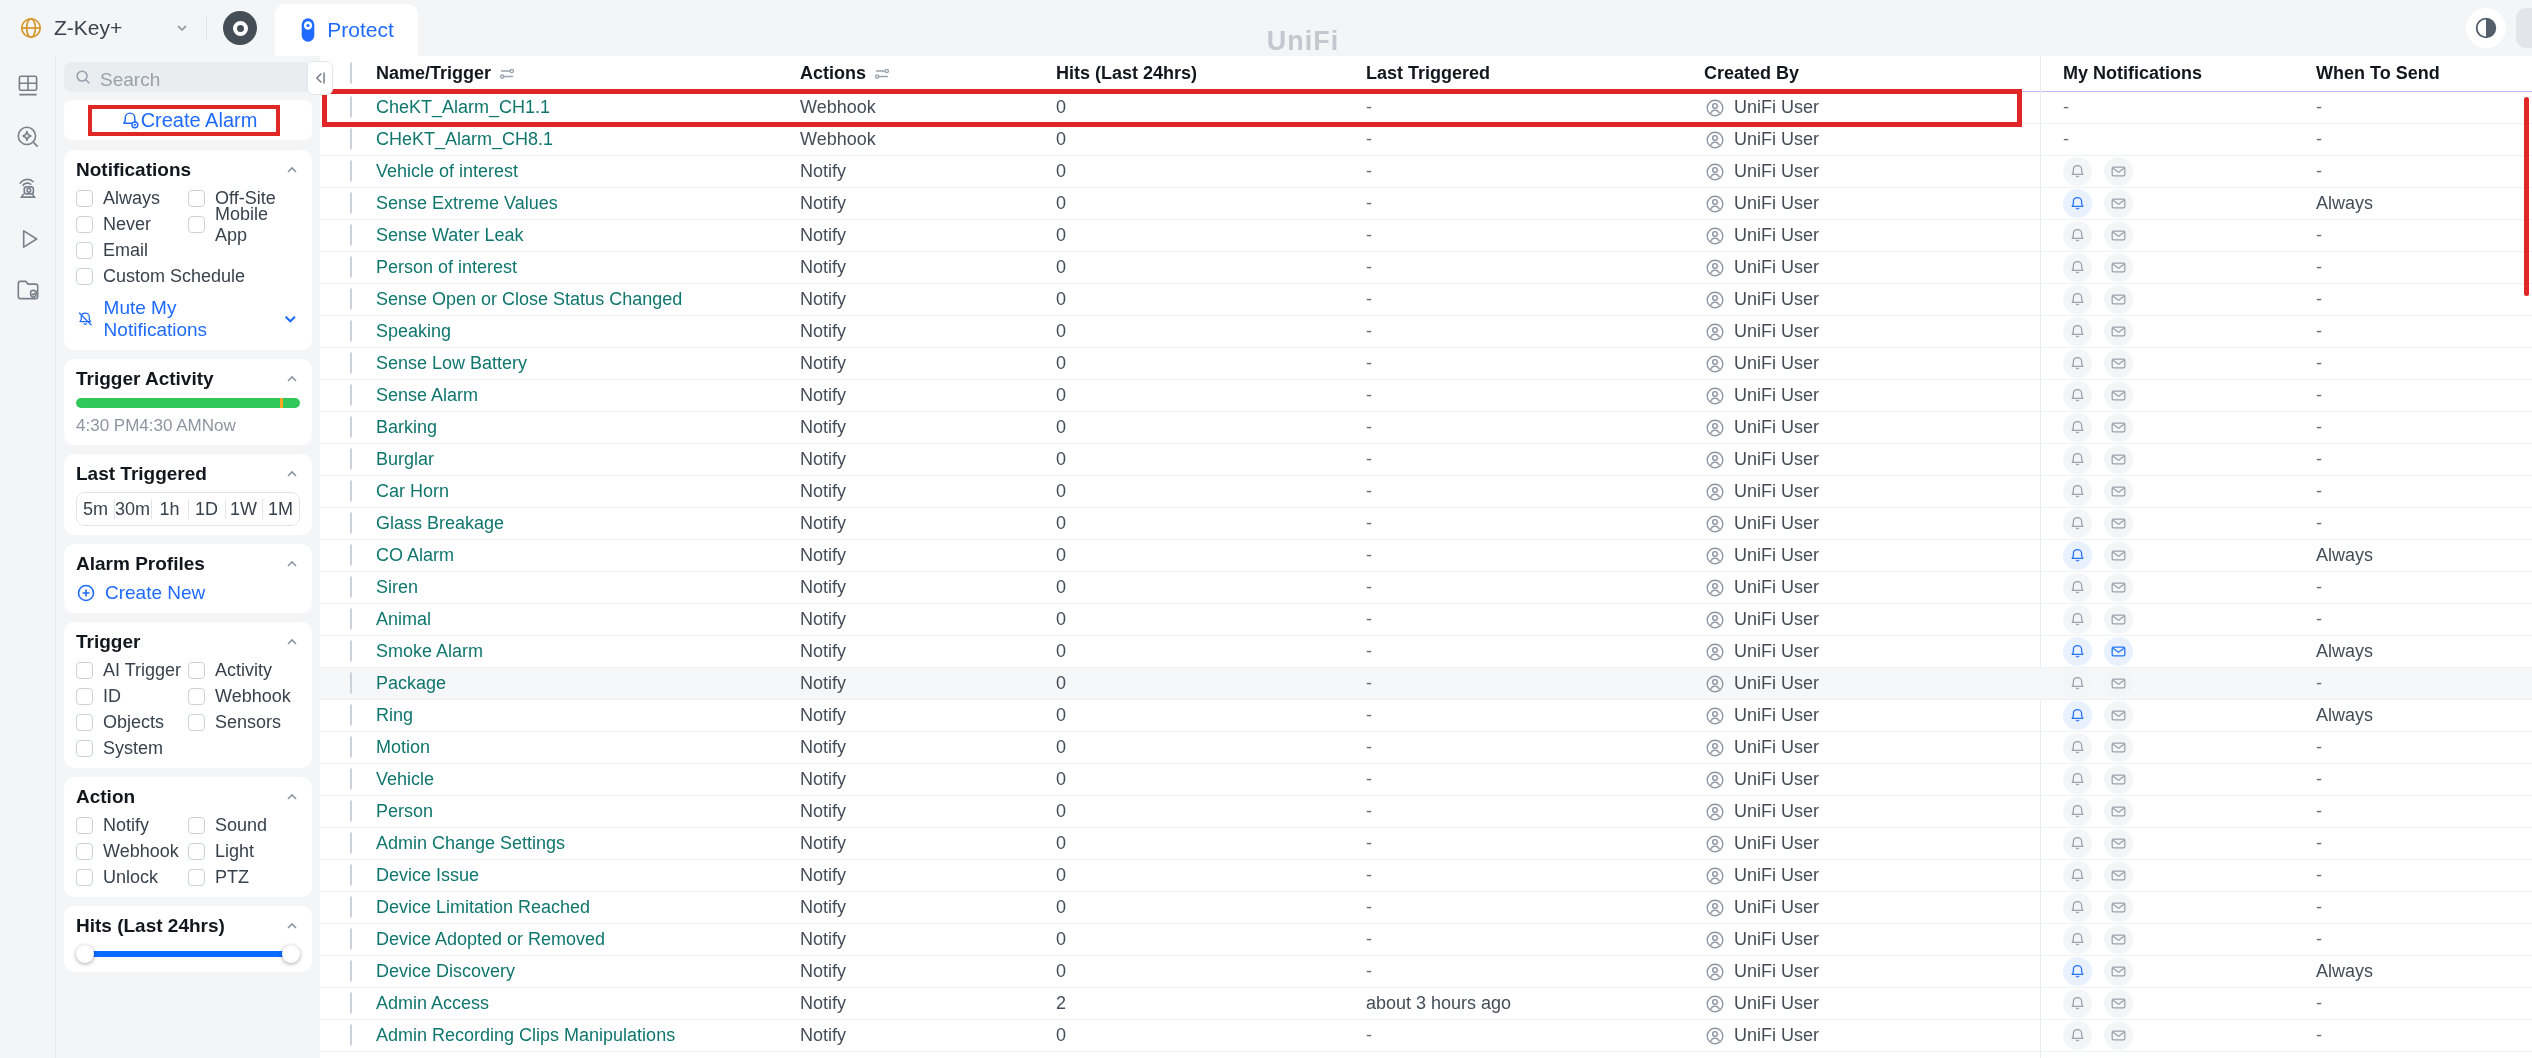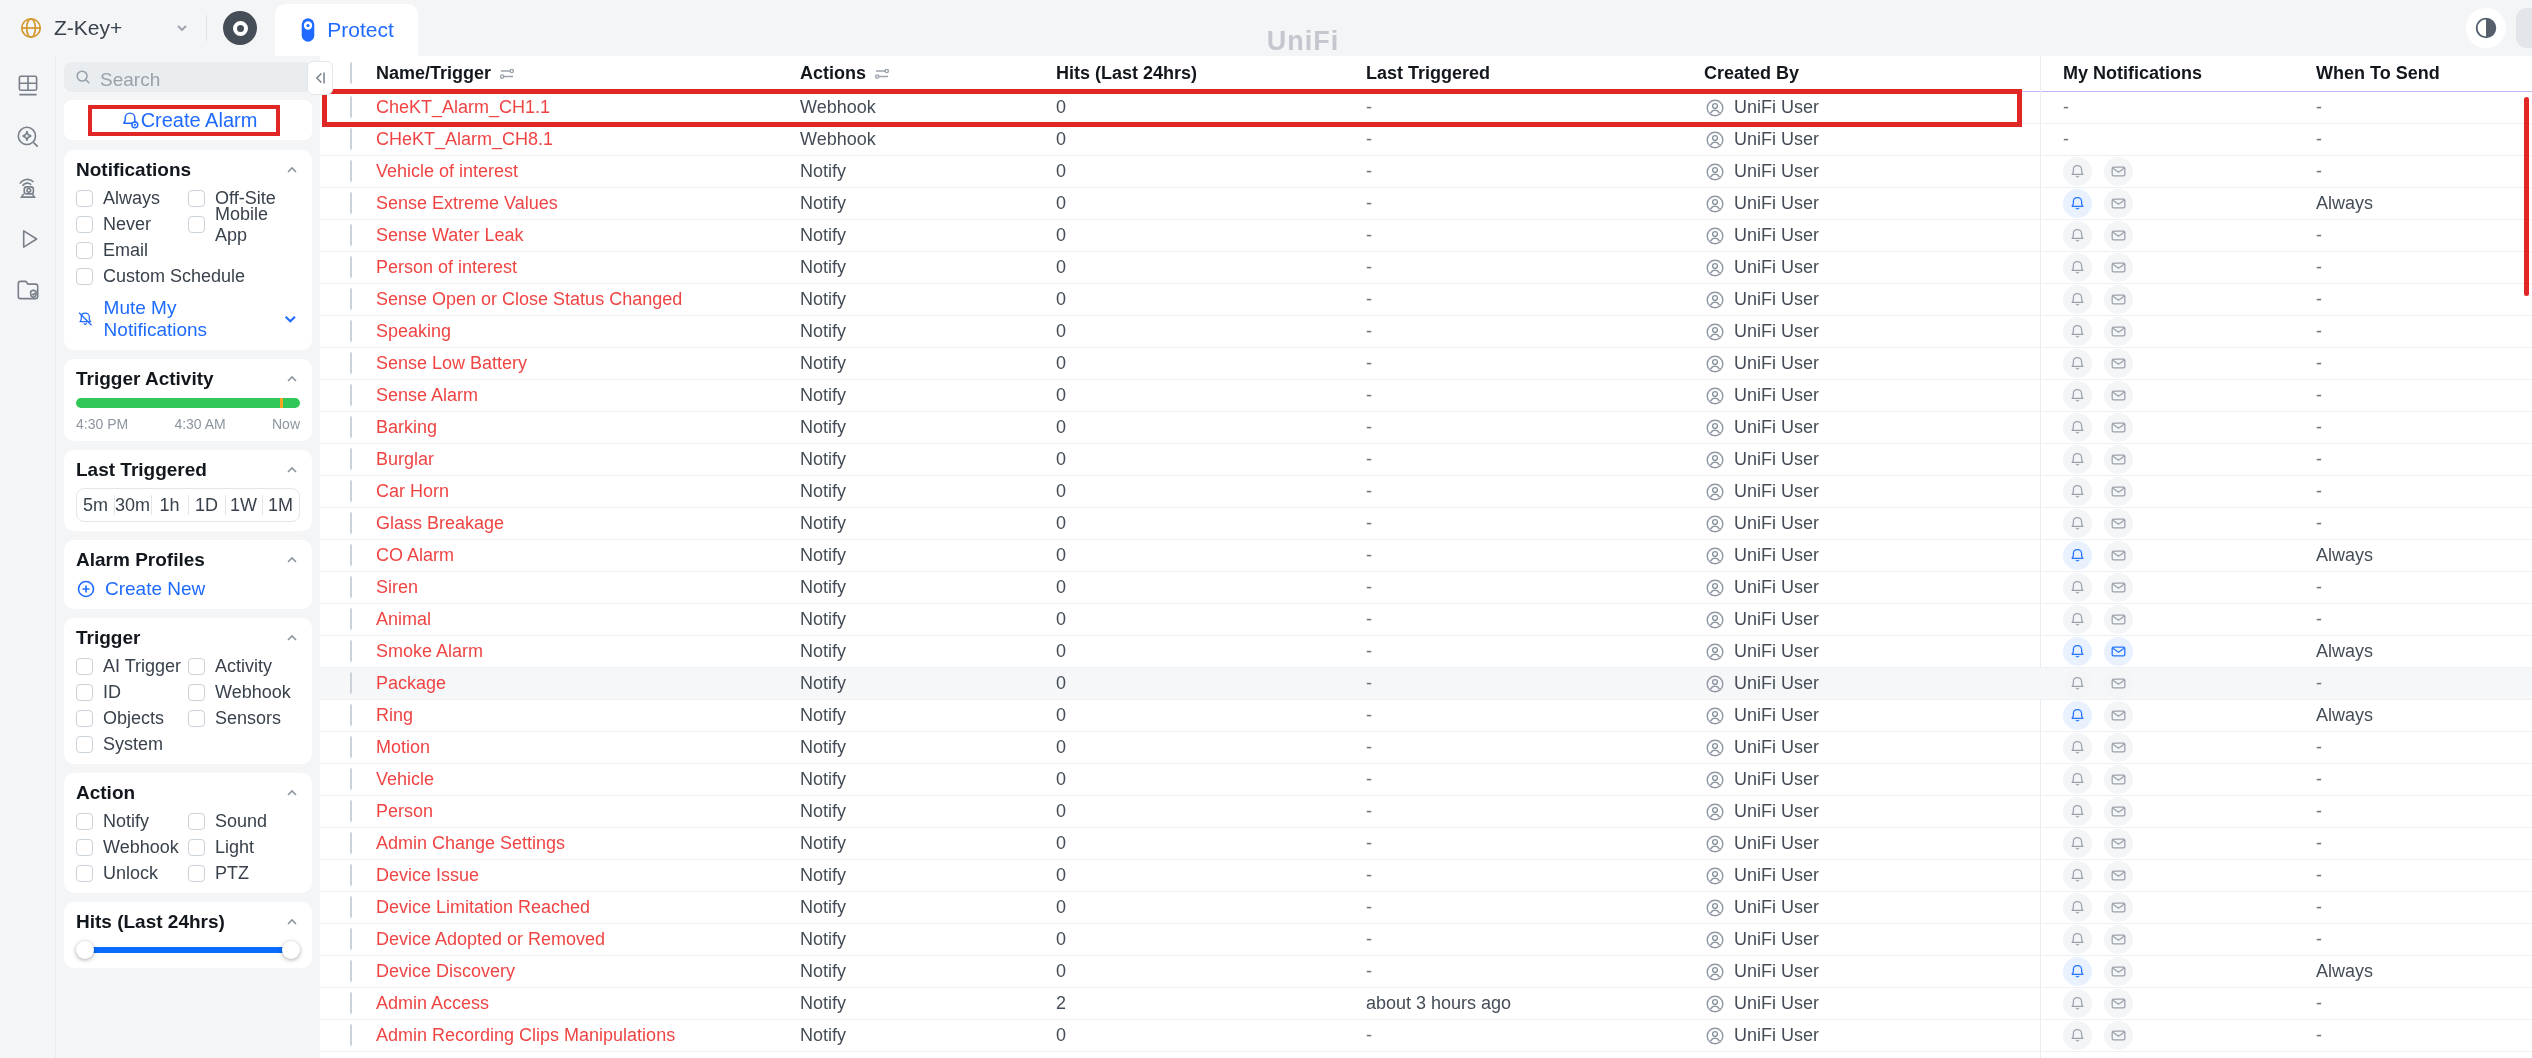--- a/index.html
+++ b/index.html
@@ -42,21 +42,21 @@
   .grid2 { display:grid; grid-template-columns:1fr 1fr; row-gap:5px; }
   .chk { display:flex; align-items:center; gap:10px; font-size:18px; color:#39424c; height:21px; }
   .box { width:17px; height:17px; border:1.5px solid #ccd2d9; border-radius:4px; background:#fff; flex:none; }
   .notif-grid .chk:nth-child(5){ grid-column:1; }
   .notif-grid .chk:nth-child(6){ grid-column:1 / span 2; }
   .mute { display:flex; align-items:center; gap:9px; color:#1f6bff; font-size:19px; margin-top:10px; }
   .mute svg { width:20px; height:20px; }
 
   .activity-bar { height:10px; border-radius:5px; background:var(--green,#31c859); position:relative; margin:8px 0 8px; }
   .activity-tick { position:absolute; left:91%; top:0; width:3px; height:100%; background:var(--tick_orange,#f5a51f); }
-  .between { display:flex; justify-content:space-between; color:#8d95a0; font-size:14px; }
+  .between { display:flex; color:#8d95a0; font-size:17px; }
 
   .segs { display:flex; border:1px solid #e2e6ea; border-radius:8px; height:34px; margin-top:4px; }
   .seg { flex:1; display:flex; align-items:center; justify-content:center; font-size:18px; color:#39424c; position:relative; }
   .seg + .seg::before { content:""; position:absolute; left:0; top:20%; height:60%; width:1px; background:#e2e6ea; }
 
   .bluelink { display:flex; align-items:center; gap:9px; color:#1f6bff; font-size:19px; }
   .bluelink svg { width:20px; height:20px; }
 
   .slider { position:relative; height:18px; margin-top:8px; }
   .track { position:absolute; left:8px; right:8px; top:6px; height:6px; background:#0a6cff; border-radius:3px; }
@@ -65,21 +65,21 @@
 
   
   .tablewrap { flex:1; background:#fff; position:relative; }
   :root { --cols:56px 424px 256px 310px 338px 359px 253px 1fr; }
   .thead { display:grid; grid-template-columns:var(--cols); height:36px; align-items:center; font-weight:bold; font-size:18px; color:#12171d; border-bottom:1px solid #c4b5fd; }
   .hcell { display:flex; align-items:center; gap:8px; }
   .hcell .ficon { width:16px; height:16px; color:#9aa2ac; }
   .cb { padding-left:30px; }
   .trow { display:grid; grid-template-columns:var(--cols); height:32px; align-items:center; border-bottom:1px solid #eef1f4; font-size:18px; color:#444d57; position:relative; }
   .trow.hover { background:#f6f7f9; }
-  .name { color:#ef4444; }
+  .name { color:#0f766e; }
   .dim { color:#68707a; }
   .created { display:flex; align-items:center; gap:8px; }
   .created .picon { width:22px; height:22px; color:#8d95a0; display:inline-flex; }
   .created svg { width:100%; height:100%; }
   .icirc { width:29px; height:29px; border-radius:50%; background:#f4f5f7; color:#9aa2ac; display:inline-flex; align-items:center; justify-content:center; margin-right:12px; }
   .icirc.blue { background:#e9f1ff; color:#2474ff; }
   .icirc svg { width:19px; height:19px; }
   .row-annotation { position:absolute; left:2px; top:-3px; width:1700px; height:38px; border:5px solid var(--annotation_red,#e12626); pointer-events:none; z-index:5; }
   .vline { position:absolute; left:1720px; top:0; height:100%; width:1px; background:#e9ecf0; }
   .scroll-thumb { position:absolute; right:3px; top:41px; width:5px; height:199px; background:var(--annotation_red,#e12626); border-radius:3px; z-index:6; }

